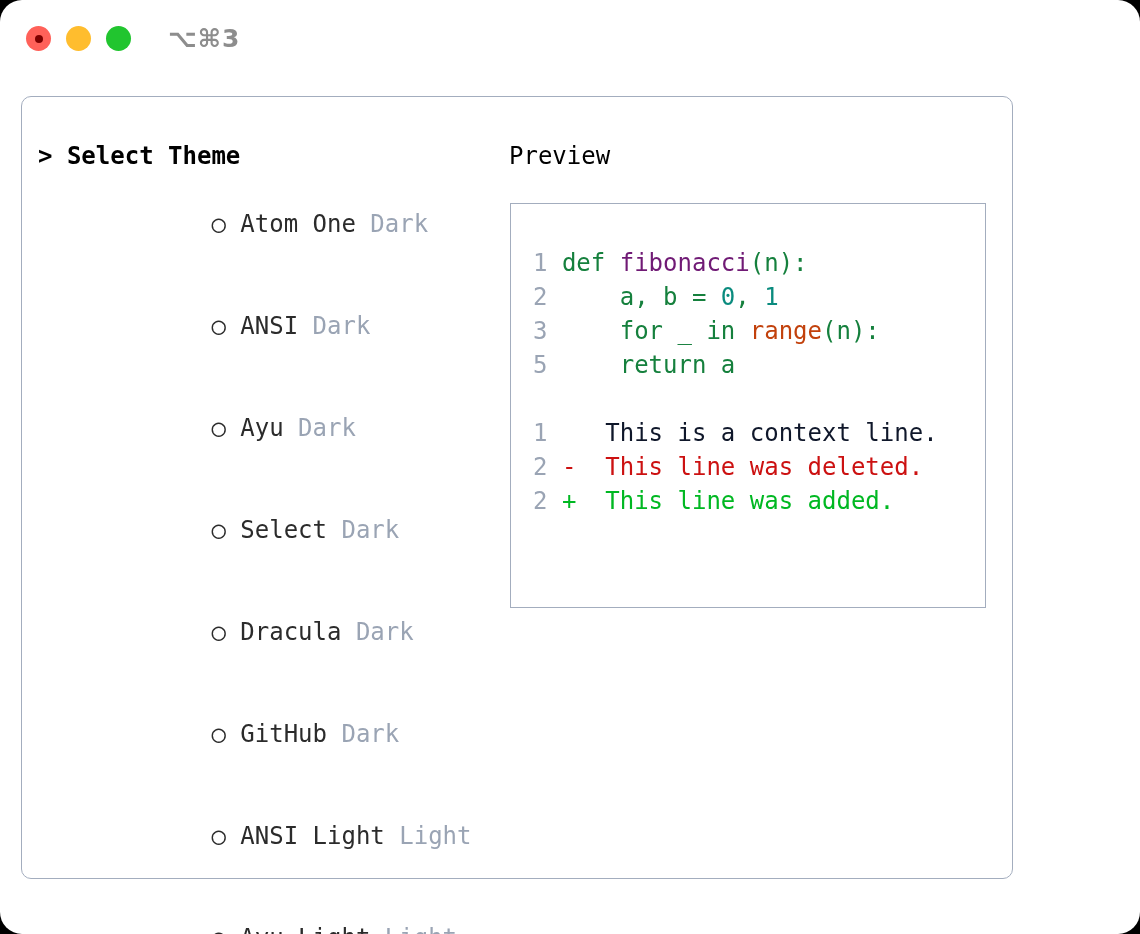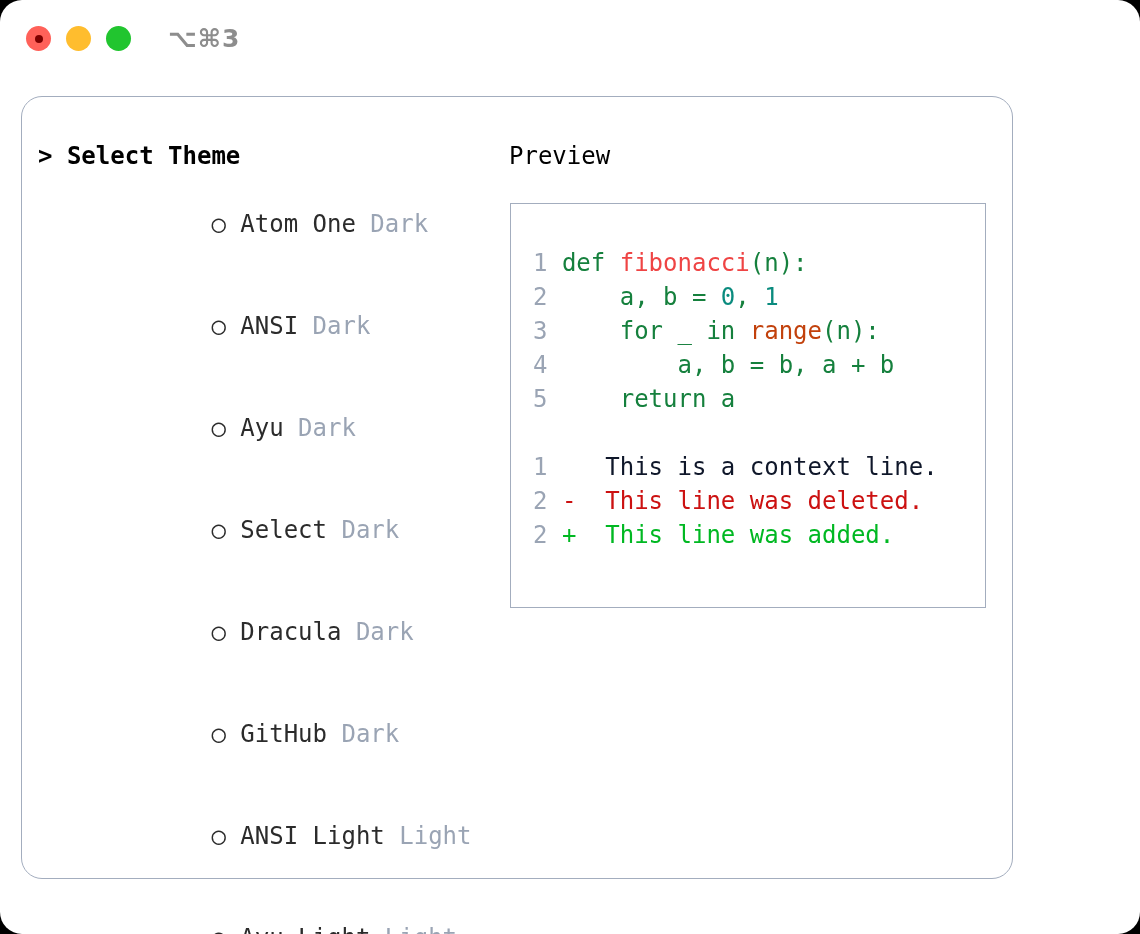--- a/index.html
+++ b/index.html
@@ -73,21 +73,21 @@
   }
 
   
   .panel {
     position: absolute;
     left: 21px;
     top: 96px;
     width: 992px;
     height: 783px;
     border: 1.6px solid #a3adbe;
-    border-radius: 21px;
+    border-radius: 10px;
     box-sizing: border-box;
     background: #ffffff;
   }
 
   .panel-inner {
     position: absolute;
     left: 0; top: 0;
     width: 100%; height: 100%;
   }
 
@@ -162,21 +162,21 @@
     white-space: pre;
     color: #24292e;
     margin: 0;
   }
   .ln {
     color: #9aa4b4;
     display: inline-block;
     width: 1ch;
     text-align: right;
   }
-  .tok-fn { color: #ef4444; }
+  .tok-fn { color: #701a75; }
   .tok-num { color: #0a8b7e; }
   .tok-builtin { color: #c2410c; }
   .tok-plain { color: #15803d; }
 
   .diff-gap { height: 34px; }
 
   .diff-context { color: #0f172a; }
   .diff-del { color: #cc1111; }
   .diff-add { color: #00b822; }
 </style>
@@ -237,21 +237,20 @@
 
       <div class="preview-box">
         <div class="code-area">
 
           <div class="code-line"><span class="ln">1</span> <span class="tok-plain">def </span><span class="tok-fn">fibonacci</span><span class="tok-plain">(n):</span></div>
 
           <div class="code-line"><span class="ln">2</span> <span class="tok-plain">    a, b = </span><span class="tok-num">0</span><span class="tok-plain">, </span><span class="tok-num">1</span></div>
 
           <div class="code-line"><span class="ln">3</span> <span class="tok-plain">    for _ in </span><span class="tok-builtin">range</span><span class="tok-plain">(n):</span></div>
 
-          <div class="code-line"><span class="ln">4</span> <span class="tok-plain">        a, b = b, a + b</span></div>
 
           <div class="code-line"><span class="ln">5</span> <span class="tok-plain">    return a</span></div>
 
           <div class="diff-gap"></div>
 
           <div class="code-line"><span class="ln">1</span> <span class="diff-context"> </span>  <span class="diff-context">This is a context line.</span></div>
 
           <div class="code-line"><span class="ln">2</span> <span class="diff-del">-</span>  <span class="diff-del">This line was deleted.</span></div>
 
           <div class="code-line"><span class="ln">2</span> <span class="diff-add">+</span>  <span class="diff-add">This line was added.</span></div>

